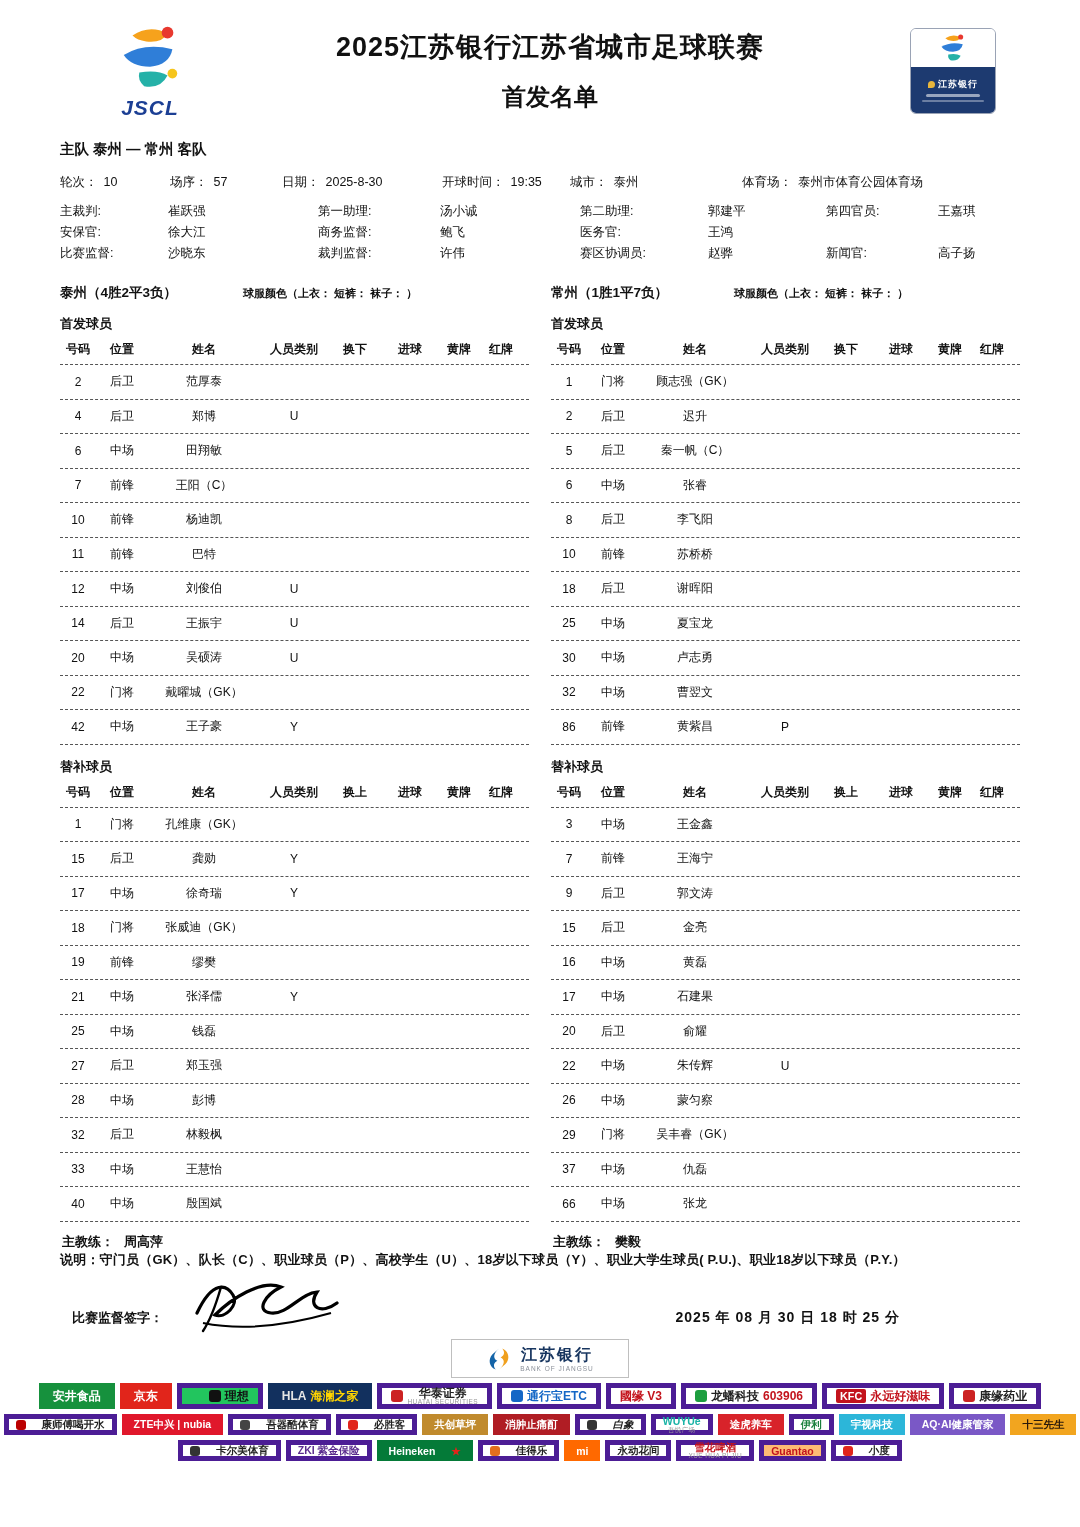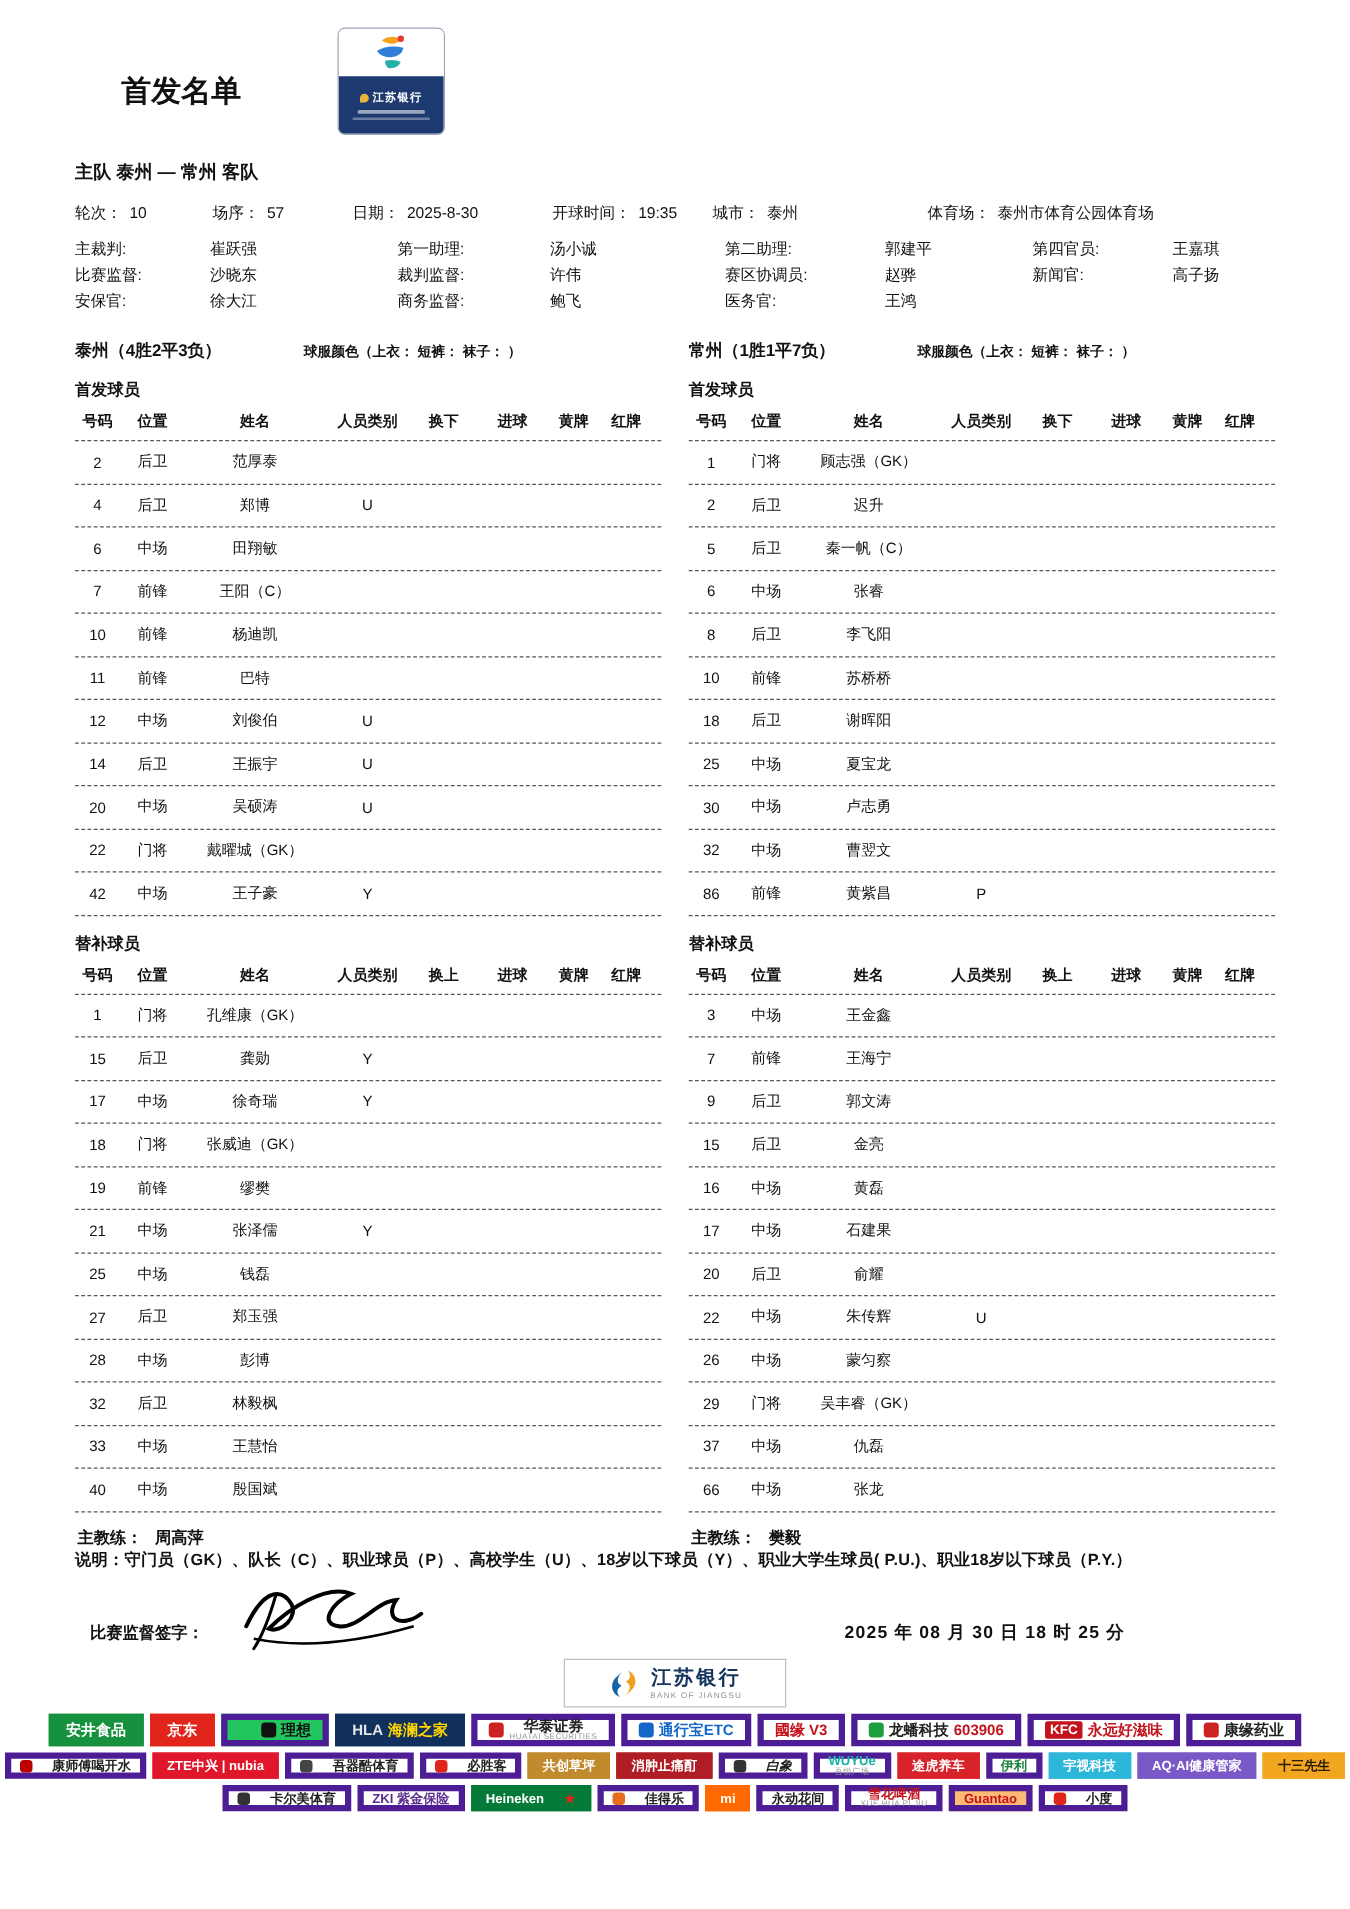--- a/index.html
+++ b/index.html
@@ -59,21 +59,32 @@
   .boxed{padding:1px 4px;border-radius:2px;color:#fff;font-size:.9em;}
   .subcol{display:flex;flex-direction:column;align-items:center;line-height:1.05;}
   .subtxt{font-size:6.5px;color:#999;letter-spacing:.4px;font-weight:normal;}
 </style>
 </head>
 <body>
 
 <div class="page">
 
   <div class="hdr">
+    <div class="logo-wrap">
+      <svg width="78" height="72" viewBox="0 0 80 74">
+        <path d="M22 14 Q40 2 58 12 Q52 22 36 20 Q27 19 22 14Z" fill="#f6a21c"></path>
+        <circle cx="58" cy="11" r="6" fill="#e8392f"></circle>
+        <path d="M13 34 Q34 21 63 28 Q60 44 40 46 Q21 46 13 34Z" fill="#2f7ed8"></path>
+        <path d="M29 52 Q48 49 58 55 Q51 69 34 66 Q27 60 29 52Z" fill="#25b1a8"></path>
+        <circle cx="63" cy="53" r="5" fill="#f6c51c"></circle>
+      </svg>
+      <div class="jscl-text">JSCL</div>
+    </div>
     <div class="title-wrap">
+      <div class="title">2025江苏银行江苏省城市足球联赛</div>
       <div class="subtitle">首发名单</div>
     </div>
     <div class="badge">
       <div class="badge-top">
         <svg width="34" height="32" viewBox="0 0 80 74">
           <path d="M22 14 Q40 2 58 12 Q52 22 36 20 Q27 19 22 14Z" fill="#f6a21c"></path>
           <circle cx="58" cy="11" r="6" fill="#e8392f"></circle>
           <path d="M13 34 Q34 21 63 28 Q60 44 40 46 Q21 46 13 34Z" fill="#2f7ed8"></path>
           <path d="M29 52 Q48 49 58 55 Q51 69 34 66 Q27 60 29 52Z" fill="#25b1a8"></path>
         </svg>
@@ -103,38 +114,38 @@
         <span class="olab">主裁判:</span>
         <span class="oval">崔跃强</span>
         <span class="olab">第一助理:</span>
         <span class="oval">汤小诚</span>
         <span class="olab">第二助理:</span>
         <span class="oval">郭建平</span>
         <span class="olab">第四官员:</span>
         <span class="oval">王嘉琪</span>
       </div>
       <div class="off-row">
+        <span class="olab">安保官:</span>
+        <span class="oval">徐大江</span>
+        <span class="olab">商务监督:</span>
+        <span class="oval">鲍飞</span>
+        <span class="olab">医务官:</span>
+        <span class="oval">王鸿</span>
+        <span class="olab"></span>
+        <span class="oval"></span>
+      </div>
+      <div class="off-row">
         <span class="olab">比赛监督:</span>
         <span class="oval">沙晓东</span>
         <span class="olab">裁判监督:</span>
         <span class="oval">许伟</span>
         <span class="olab">赛区协调员:</span>
         <span class="oval">赵骅</span>
         <span class="olab">新闻官:</span>
         <span class="oval">高子扬</span>
-      </div>
-      <div class="off-row">
-        <span class="olab">安保官:</span>
-        <span class="oval">徐大江</span>
-        <span class="olab">商务监督:</span>
-        <span class="oval">鲍飞</span>
-        <span class="olab">医务官:</span>
-        <span class="oval">王鸿</span>
-        <span class="olab"></span>
-        <span class="oval"></span>
       </div>
     </div>
 
   <div class="teams-grid">
     <div class="team-col">
       <div class="team-head">
         <span class="team-name">泰州（4胜2平3负）</span>
         <span class="kit">球服颜色（上衣：  短裤：  袜子：  ）</span>
       </div>
       <div class="sec-label">首发球员</div>

